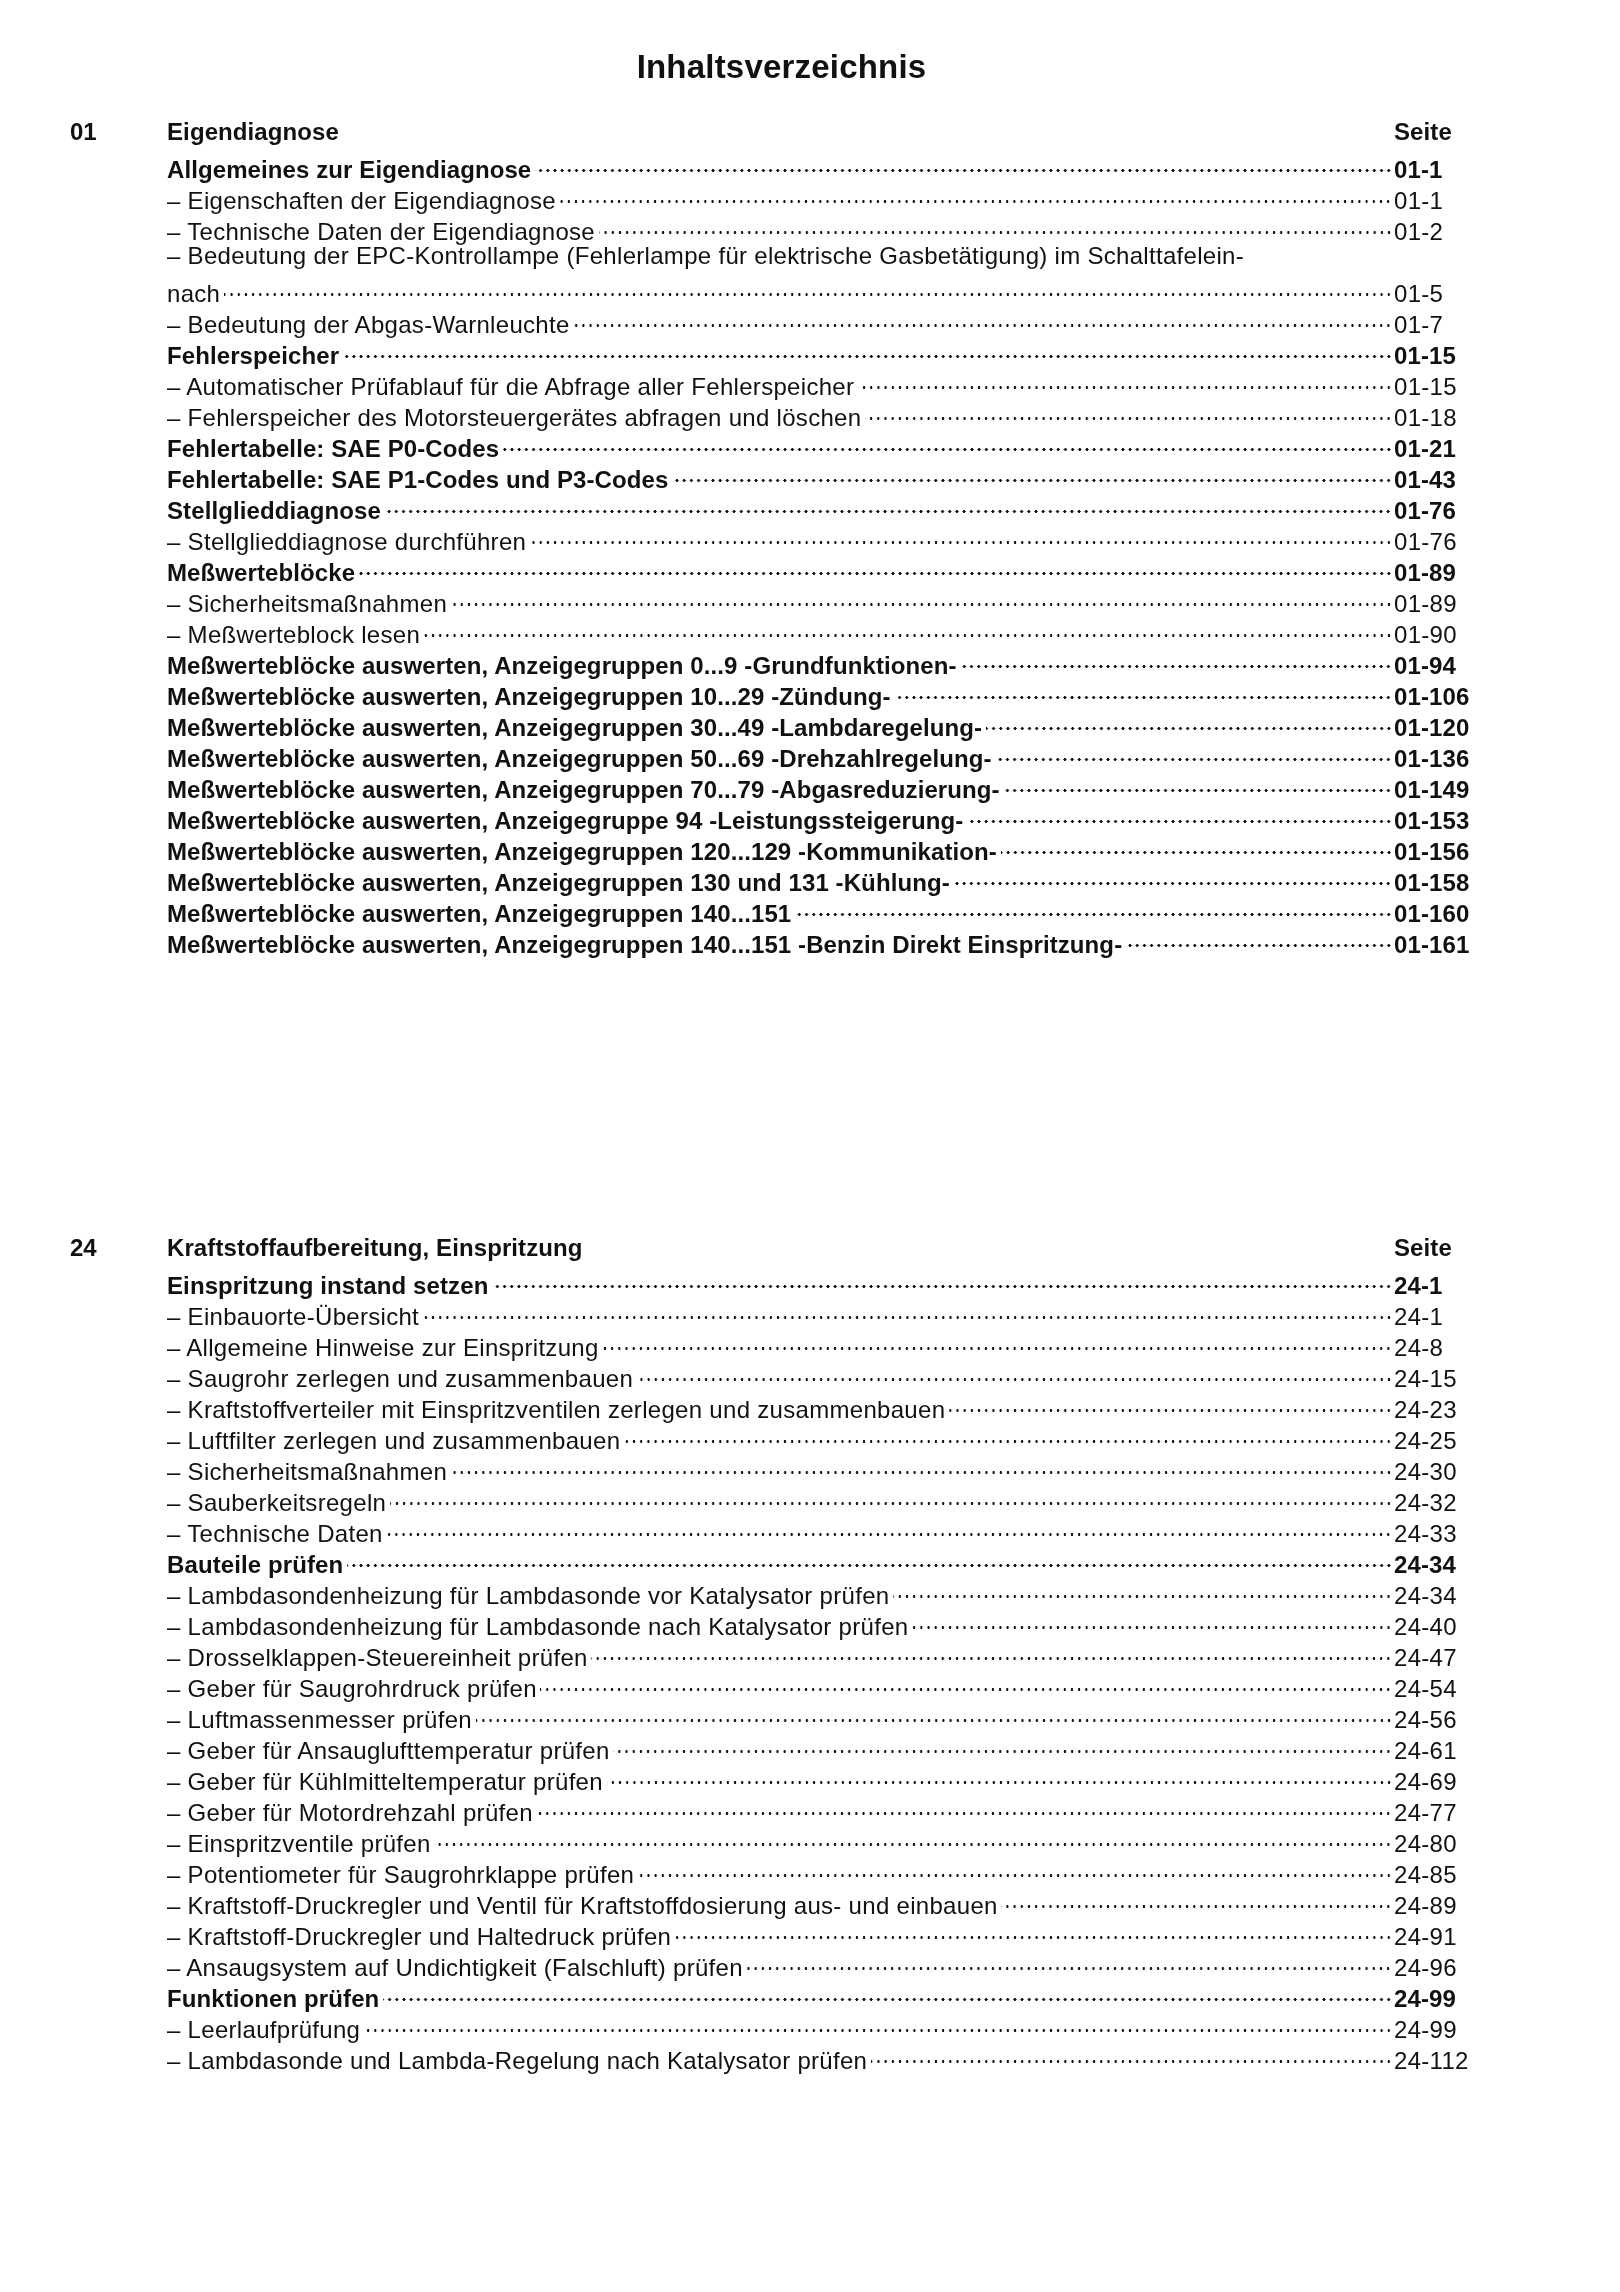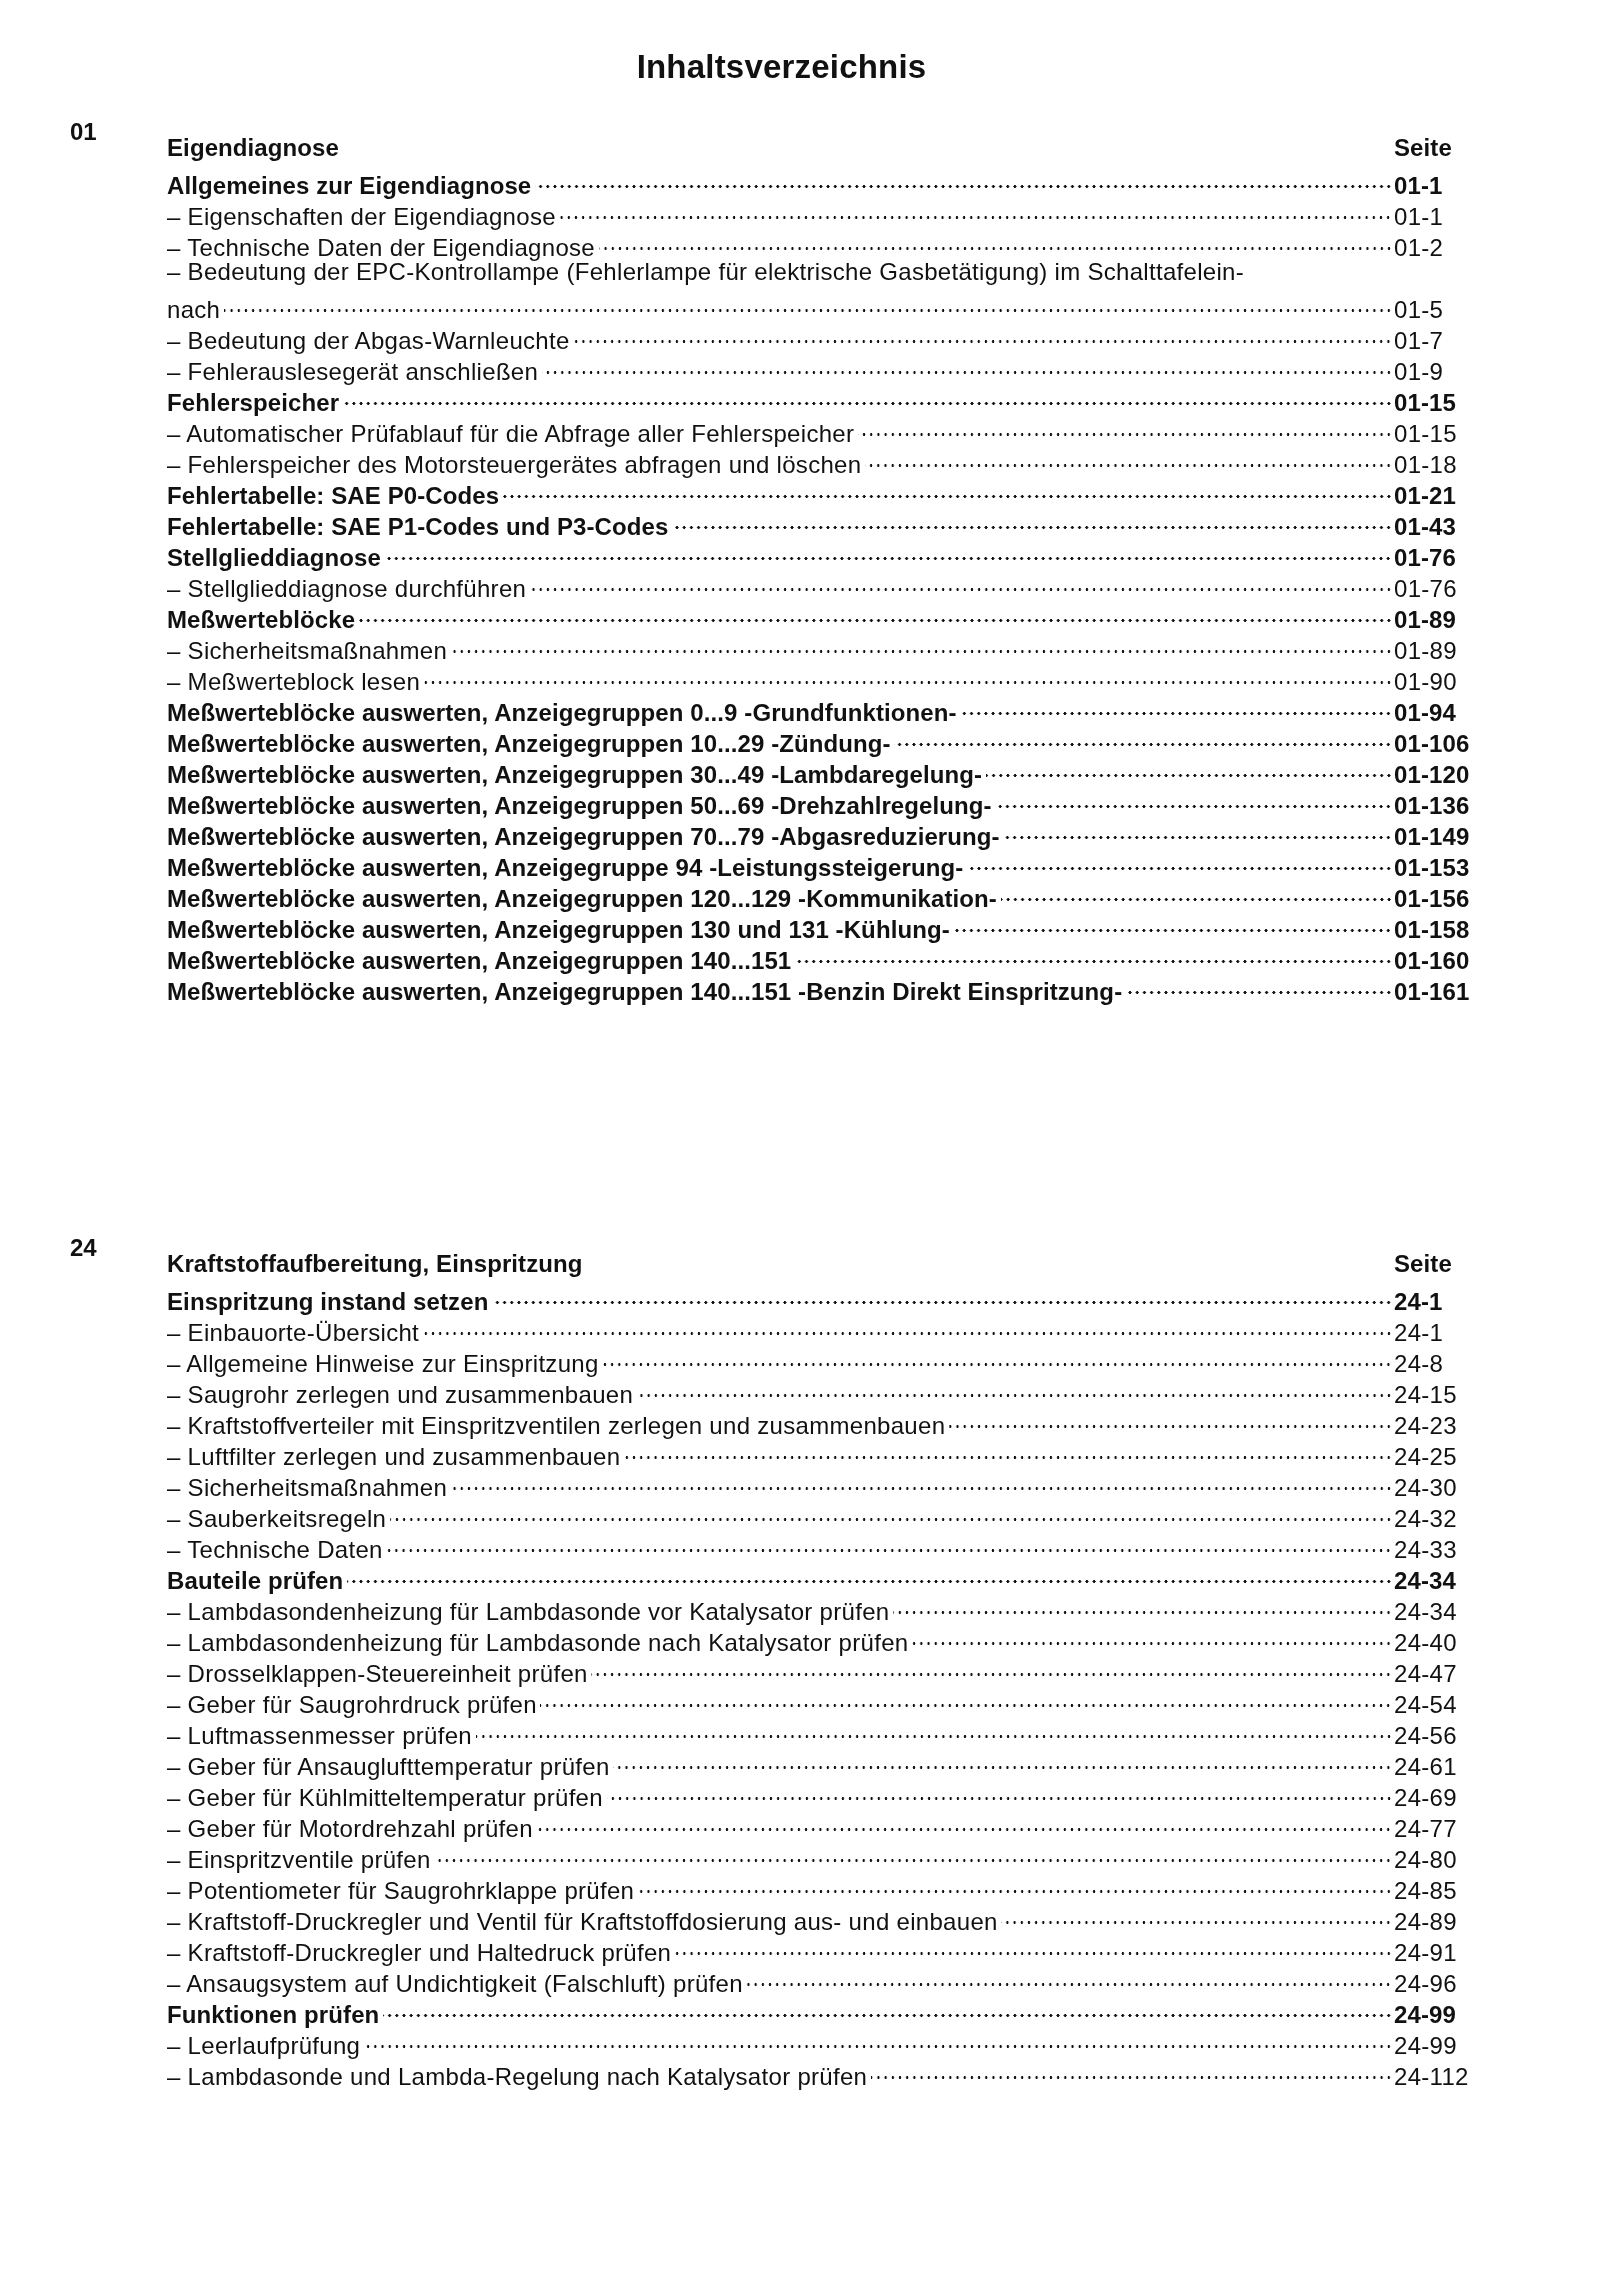--- a/index.html
+++ b/index.html
@@ -38,21 +38,21 @@
     position: absolute;
     left: 70px;
     top: 0;
     font-weight: bold;
     font-size: 24px;
     line-height: 31px;
   }
   .rows {
     position: absolute;
     left: 167px;
-    top: 16px;
+    top: 0;
     width: 1308px;
   }
   .row {
     display: flex;
     align-items: baseline;
     height: 31px;
     line-height: 31px;
     font-size: 24px;
     letter-spacing: 0.3px;
     white-space: nowrap;
@@ -115,25 +115,20 @@
         <div class="row">
           <span class="label">nach</span>
           <span class="leader"></span>
           <span class="page">01-5</span>
         </div>
         <div class="row">
           <span class="label">– Bedeutung der Abgas-Warnleuchte</span>
           <span class="leader"></span>
           <span class="page">01-7</span>
         </div>
-        <div class="row">
-          <span class="label">– Fehlerauslesegerät anschließen</span>
-          <span class="leader"></span>
-          <span class="page">01-9</span>
-        </div>
         <div class="row bold">
           <span class="label">Fehlerspeicher</span>
           <span class="leader"></span>
           <span class="page">01-15</span>
         </div>
         <div class="row">
           <span class="label">– Automatischer Prüfablauf für die Abfrage aller Fehlerspeicher</span>
           <span class="leader"></span>
           <span class="page">01-15</span>
         </div>

